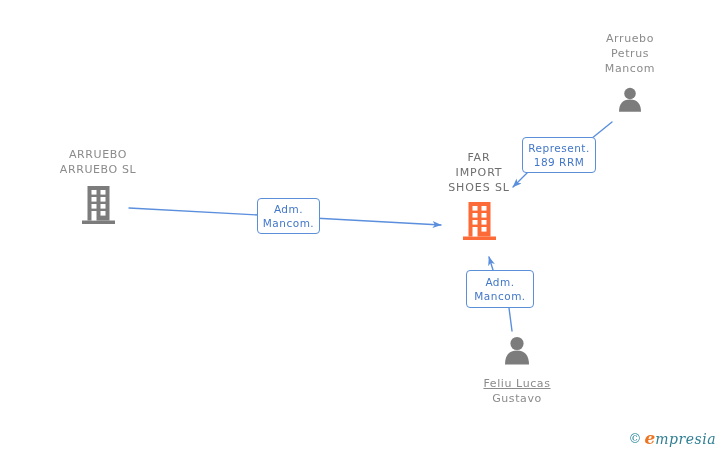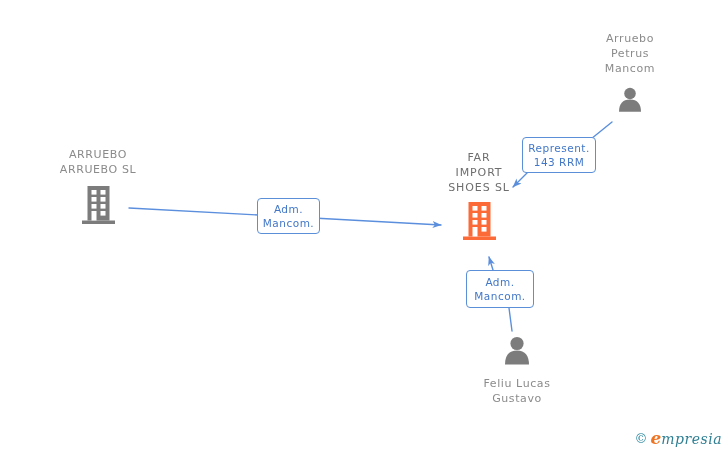--- a/index.html
+++ b/index.html
@@ -15,21 +15,21 @@
   .node .icon-wrap { display:block; }
 
   .edge-box {
     position:absolute; z-index:3; box-sizing:border-box;
     background:#ffffff; border:1.5px solid #5b8fd8; border-radius:4px;
     color:#4277c8; font-size:10.5px; line-height:14px; letter-spacing:0.5px;
     text-align:center; padding:3px 2px; white-space:nowrap; cursor:pointer;
   }
 
   .logo {
-    position:absolute; right:6px; bottom:2px; z-index:3;
+    position:absolute; right:12px; bottom:2px; z-index:3;
     font-family:"DejaVu Serif","Liberation Serif",serif;
     font-style:italic; white-space:nowrap; cursor:pointer;
   }
   .logo .copy { color:#2f89a0; font-style:normal; font-size:13px; vertical-align:1px; margin-right:3px; }
   .logo .e { color:#ef7422; font-size:17px; font-weight:bold; }
   .logo .rest { color:#2f7f93; font-size:14px; letter-spacing:0.5px; }
 </style>
 </head>
 <body>
 
@@ -105,32 +105,32 @@
     </span>
   </div>
 
   <div class="node" style="left:458px; top:336px; width:118px;">
     <span class="icon-wrap">
       <svg width="30" height="31" viewBox="0 0 30 31" fill="#7c7c7c">
         <circle cx="15" cy="7.5" r="6.6"></circle>
         <path d="M15,14.5 C6.8,14.5 3,19.8 3,28.5 L27,28.5 C27,19.8 23.2,14.5 15,14.5 Z"></path>
       </svg>
     </span>
-    <div class="lbl" style="margin-top:5px;">Feliu Lucas</div>
+    <div class="lbl" style="margin-top:5px;text-decoration:underline;">Feliu Lucas</div>
     <div class="lbl">Gustavo</div>
   </div>
 
   <div class="edge-box" style="left:257px; top:198px; width:63px;">
     <div>Adm.</div>
     <div>Mancom.</div>
   </div>
 
   <div class="edge-box" style="left:522px; top:137px; width:74px;">
     <div>Represent.</div>
-    <div>143 RRM</div>
+    <div>189 RRM</div>
   </div>
 
   <div class="edge-box" style="left:466px; top:270px; width:68px; padding-top:4px; padding-bottom:4px;">
     <div>Adm.</div>
     <div>Mancom.</div>
   </div>
 
   <div class="logo">
     <span class="copy">©</span><span class="e">e</span><span class="rest">mpresia</span>
   </div>

